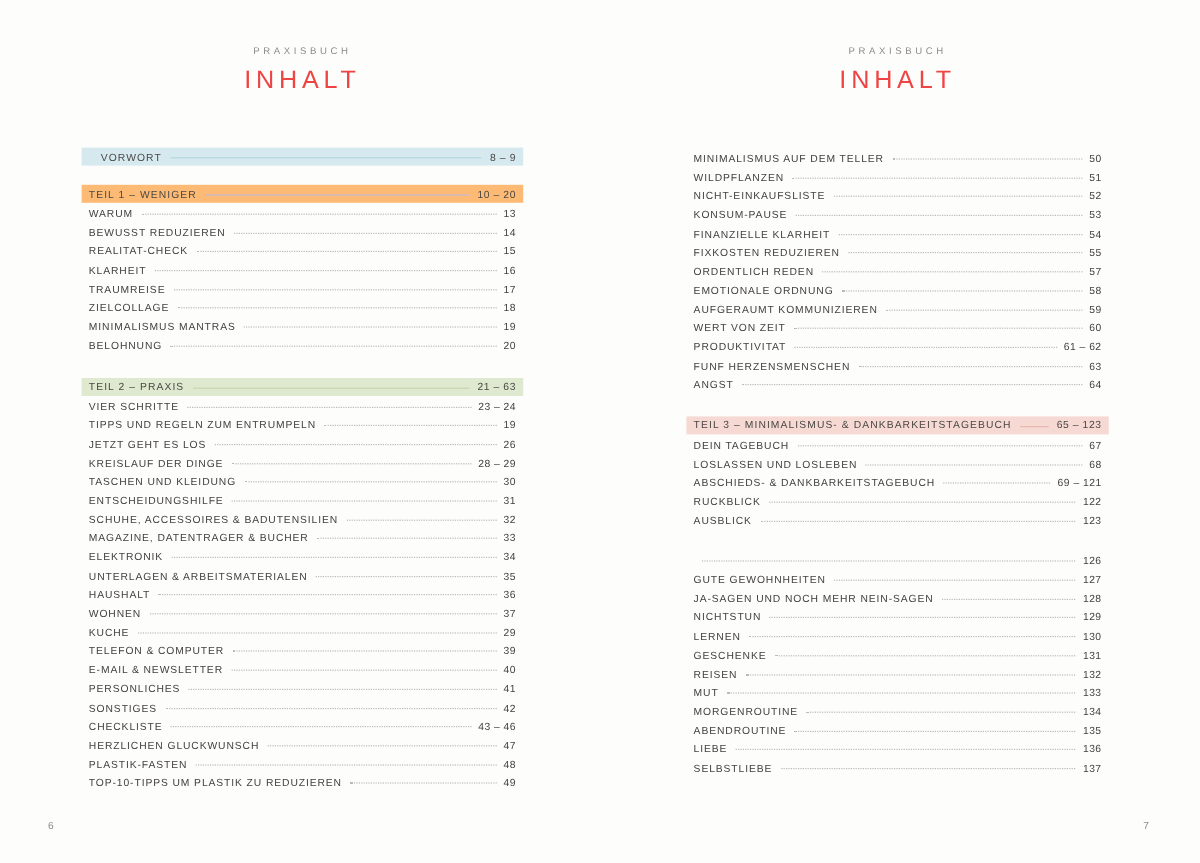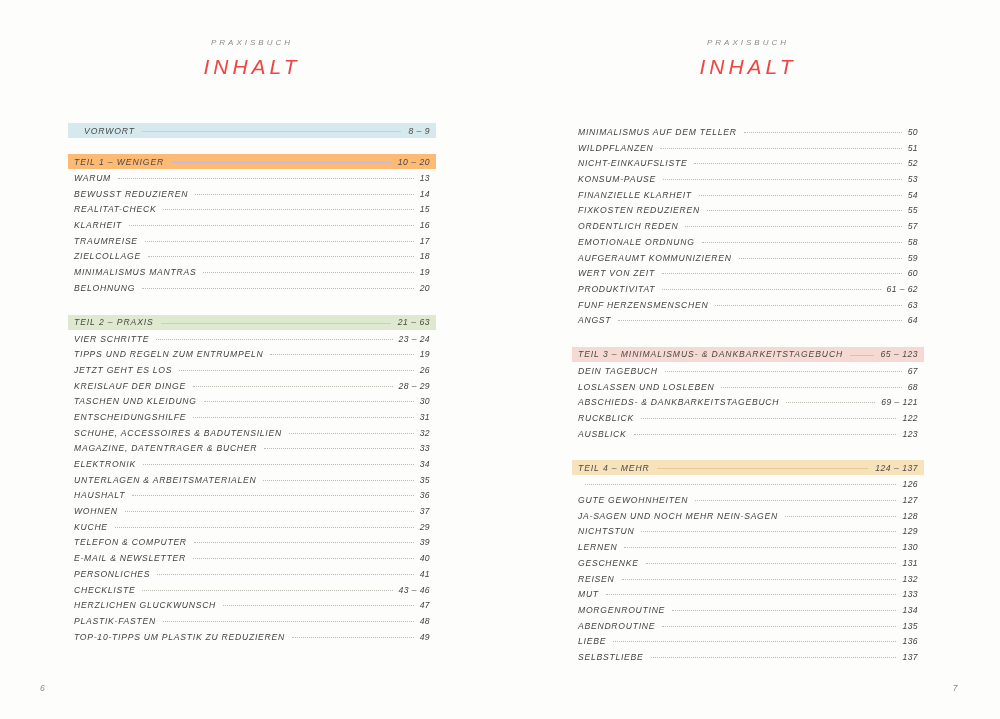--- a/index.html
+++ b/index.html
@@ -20,21 +20,20 @@
     height: 719px;
     display: flex;
     background: #fdfcfa;
   }
   .page {
     position: relative;
     width: 500px;
     height: 719px;
     box-sizing: border-box;
     background: #fdfdfb;
-    font-style: italic;
   }
   .page.left  { padding: 0 64px 0 68px; }
   .page.right { padding: 0 76px 0 72px; }
 
   .masthead {
     text-align: center;
     padding-top: 38px;
   }
   .masthead .kicker {
     font-size: 8px;
@@ -292,20 +291,25 @@
             <span class="e-title">E-MAIL &amp; NEWSLETTER</span>
             <span class="e-leader"></span>
             <span class="e-page">40</span>
           </li>
           <li class="entry">
             <span class="e-title">PERSONLICHES</span>
             <span class="e-leader"></span>
             <span class="e-page">41</span>
           </li>
           <li class="entry">
+            <span class="e-title">SONSTIGES</span>
+            <span class="e-leader"></span>
+            <span class="e-page">42</span>
+          </li>
+          <li class="entry">
             <span class="e-title">CHECKLISTE</span>
             <span class="e-leader"></span>
             <span class="e-page">43 – 46</span>
           </li>
           <li class="entry">
             <span class="e-title">HERZLICHEN GLUCKWUNSCH</span>
             <span class="e-leader"></span>
             <span class="e-page">47</span>
           </li>
           <li class="entry">
@@ -434,25 +438,20 @@
           </li>
           <li class="entry">
             <span class="e-title">AUSBLICK</span>
             <span class="e-leader"></span>
             <span class="e-page">123</span>
           </li>
         </ul>
       </div>
 
       <div class="section-block">
-        <div class="section-bar bar-teil4">
-          <span class="sec-title">TEIL 4 – MEHR</span>
-          <span class="sec-leader"></span>
-          <span class="sec-page">124 – 137</span>
-        </div>
         <ul class="entries">
           <li class="entry">
             <span class="e-leader"></span>
             <span class="e-page">126</span>
           </li>
           <li class="entry">
             <span class="e-title">GUTE GEWOHNHEITEN</span>
             <span class="e-leader"></span>
             <span class="e-page">127</span>
           </li>

